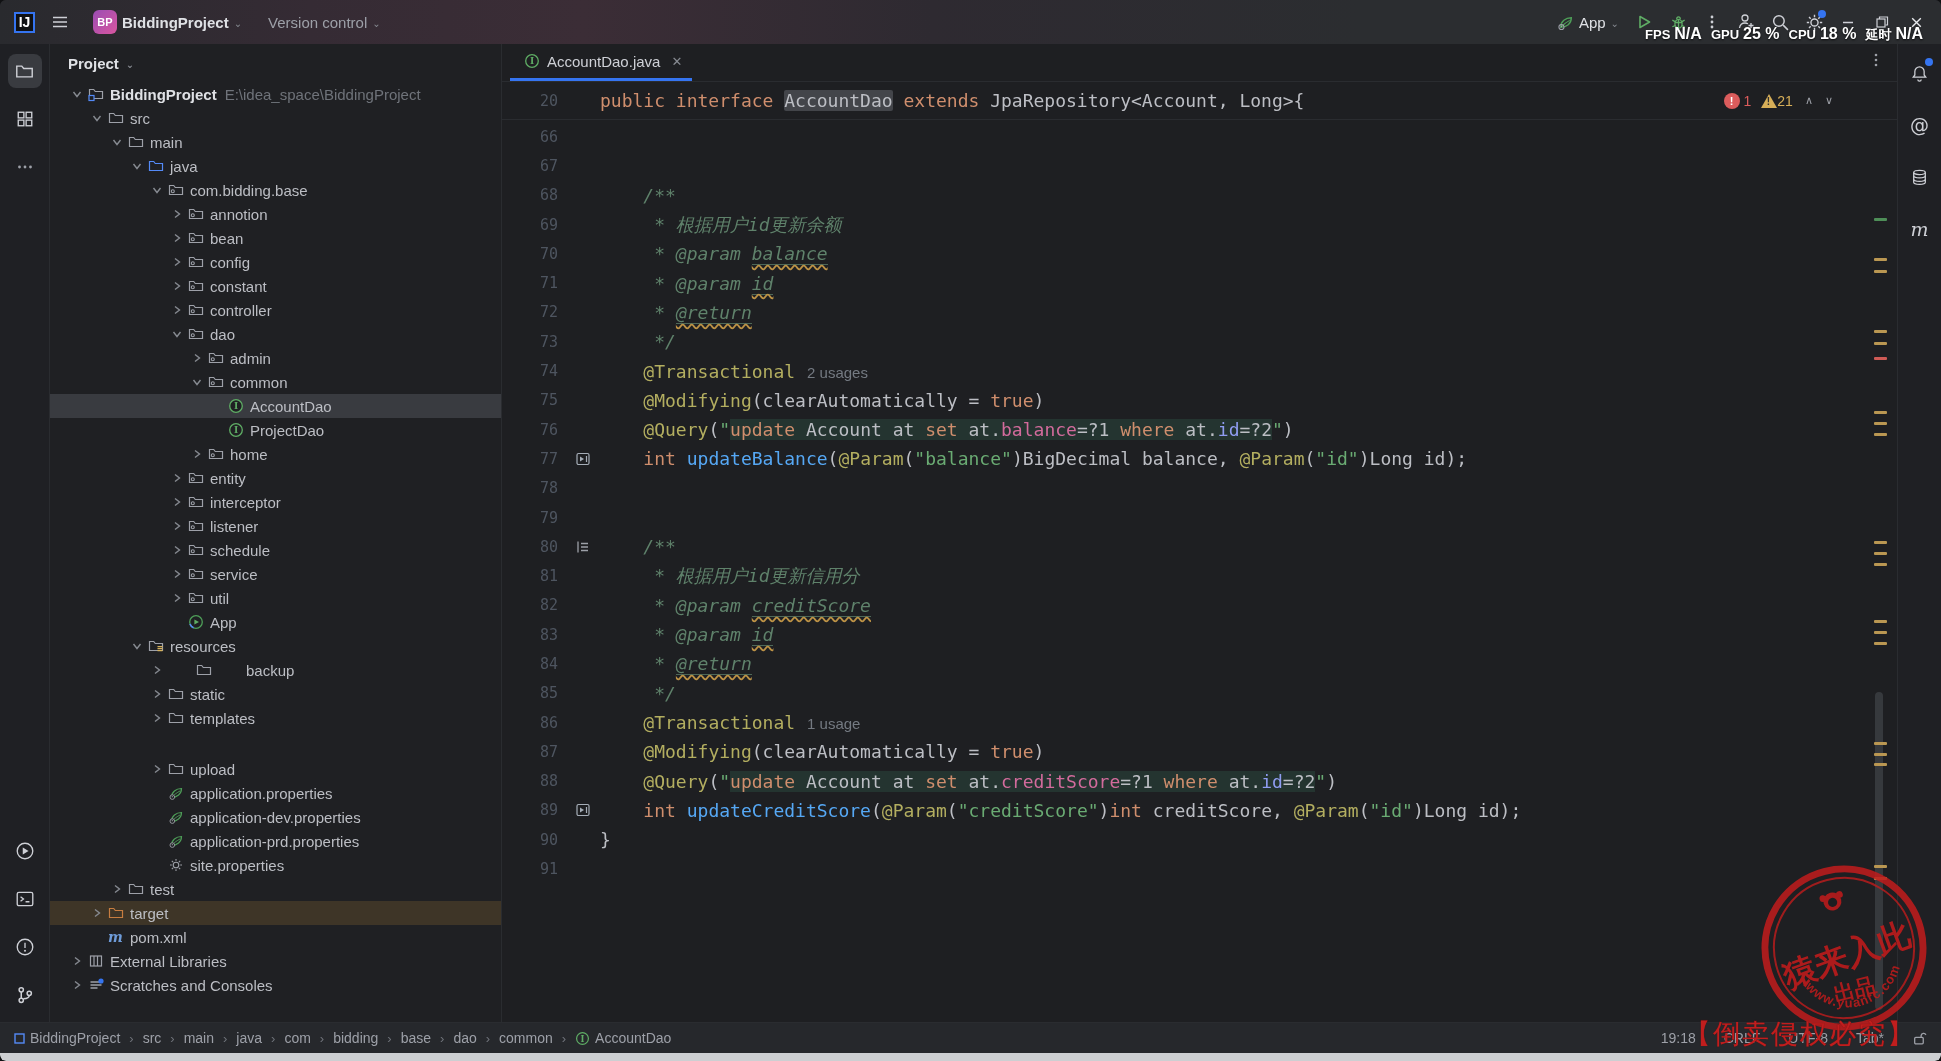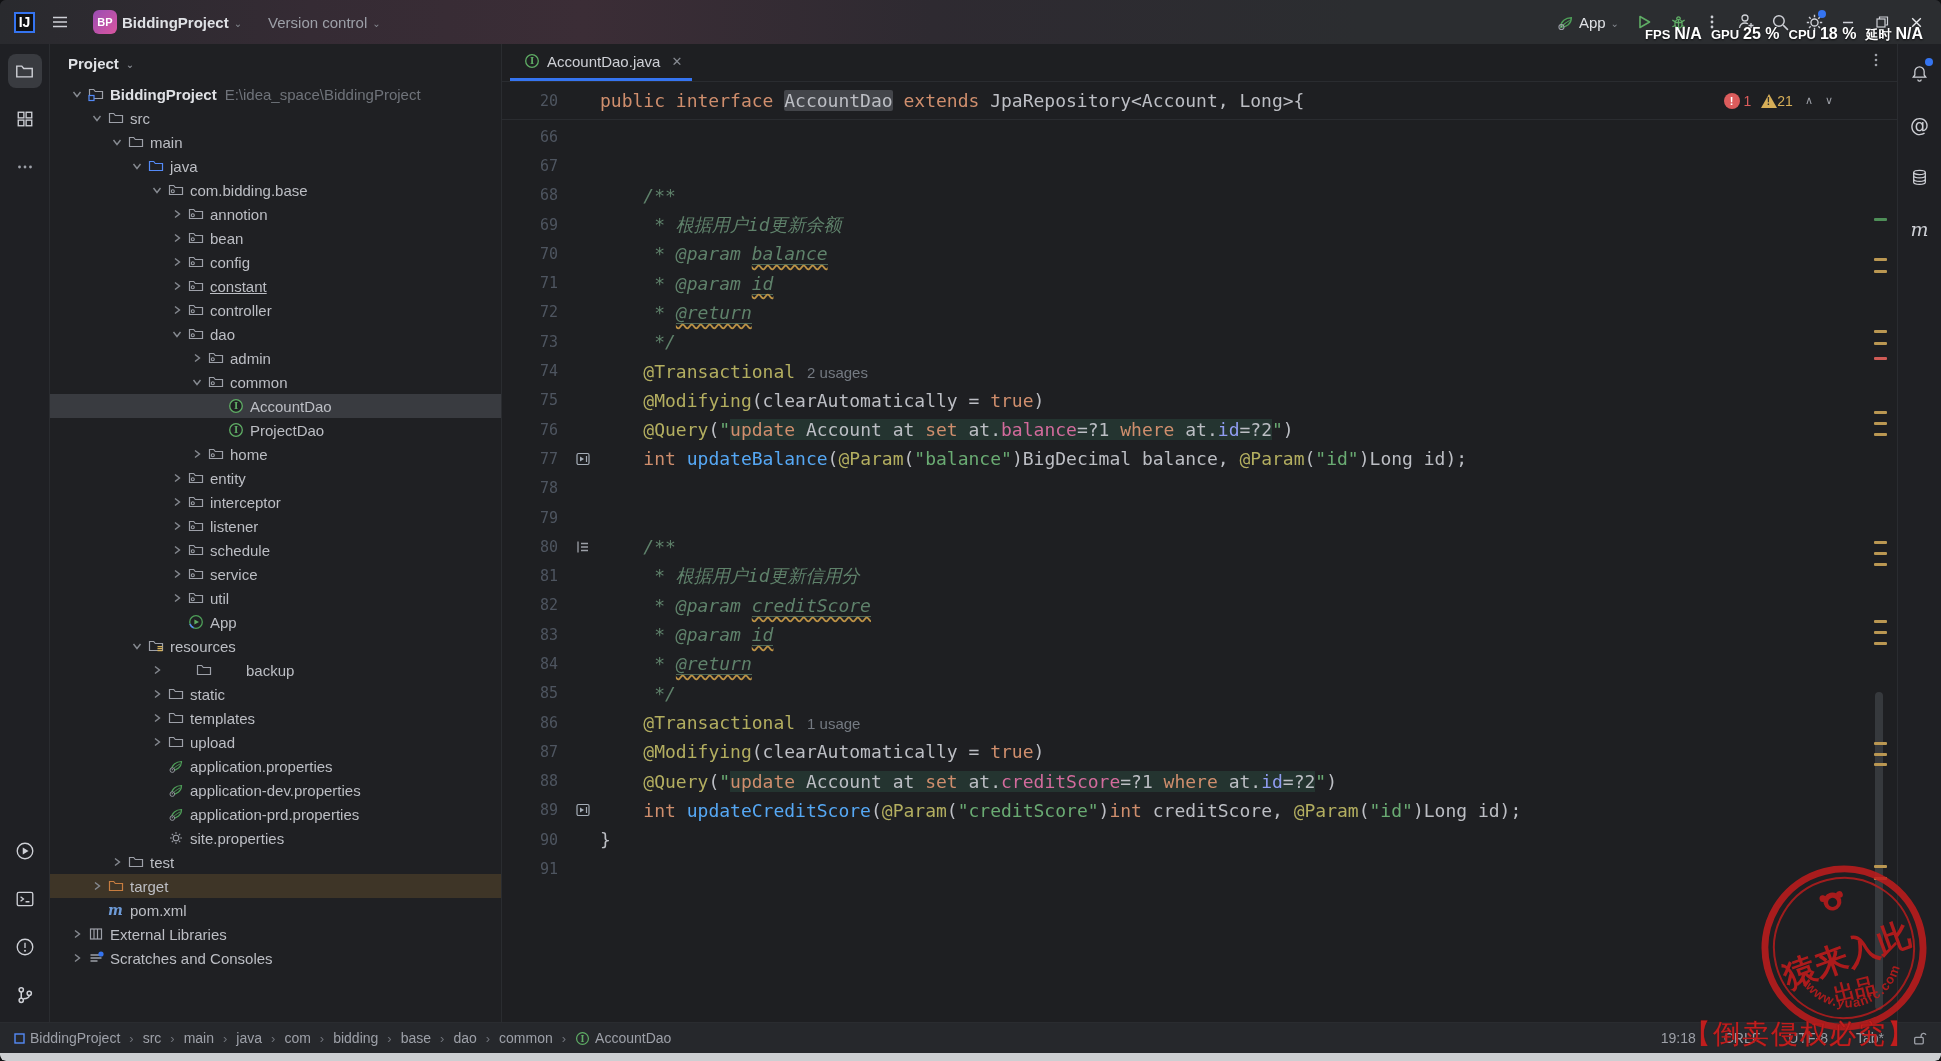--- a/index.html
+++ b/index.html
@@ -357,21 +357,21 @@
               </svg>
             </span>
             <span class="tico">
               <svg width="16" height="16" viewBox="0 0 16 16">
                 <path d="M1.5 3.5h4.2l1.6 2h7.2v7H1.5z" fill="none" stroke="#9DA0A8" stroke-width="1.2"></path>
                 <circle cx="4.8" cy="9.2" r="1.5" fill="none" stroke="#9DA0A8" stroke-width="1.1"></circle>
               </svg>
             </span>
             <span class="lbl">config</span>
           </div>
-          <div class="trow" style="padding-left: 116px; text-decoration: underline;">
+          <div class="trow" style="padding-left: 116px;">
             <span class="arr">
               <svg width="12" height="12" viewBox="0 0 12 12">
                 <polyline points="4,2.5 8.5,6 4,9.5" fill="none" stroke="#868A91" stroke-width="1.4"></polyline>
               </svg>
             </span>
             <span class="tico">
               <svg width="16" height="16" viewBox="0 0 16 16">
                 <path d="M1.5 3.5h4.2l1.6 2h7.2v7H1.5z" fill="none" stroke="#9DA0A8" stroke-width="1.2"></path>
                 <circle cx="4.8" cy="9.2" r="1.5" fill="none" stroke="#9DA0A8" stroke-width="1.1"></circle>
               </svg>
@@ -609,21 +609,21 @@
                 <polyline points="4,2.5 8.5,6 4,9.5" fill="none" stroke="#868A91" stroke-width="1.4"></polyline>
               </svg>
             </span>
             <span class="tico">
               <svg width="16" height="16" viewBox="0 0 16 16">
                 <path d="M1.5 3.5h4.2l1.6 2h7.2v7H1.5z" fill="none" stroke="#9DA0A8" stroke-width="1.2"></path>
               </svg>
             </span>
             <span class="lbl">templates</span>
           </div>
-          <div class="trow" style="padding-left: 96px;">
+          <div class="trow" style="padding-left: 96px; margin-top: 27px;">
             <span class="arr">
               <svg width="12" height="12" viewBox="0 0 12 12">
                 <polyline points="4,2.5 8.5,6 4,9.5" fill="none" stroke="#868A91" stroke-width="1.4"></polyline>
               </svg>
             </span>
             <span class="tico">
               <svg width="16" height="16" viewBox="0 0 16 16">
                 <path d="M1.5 3.5h4.2l1.6 2h7.2v7H1.5z" fill="none" stroke="#9DA0A8" stroke-width="1.2"></path>
               </svg>
             </span>

